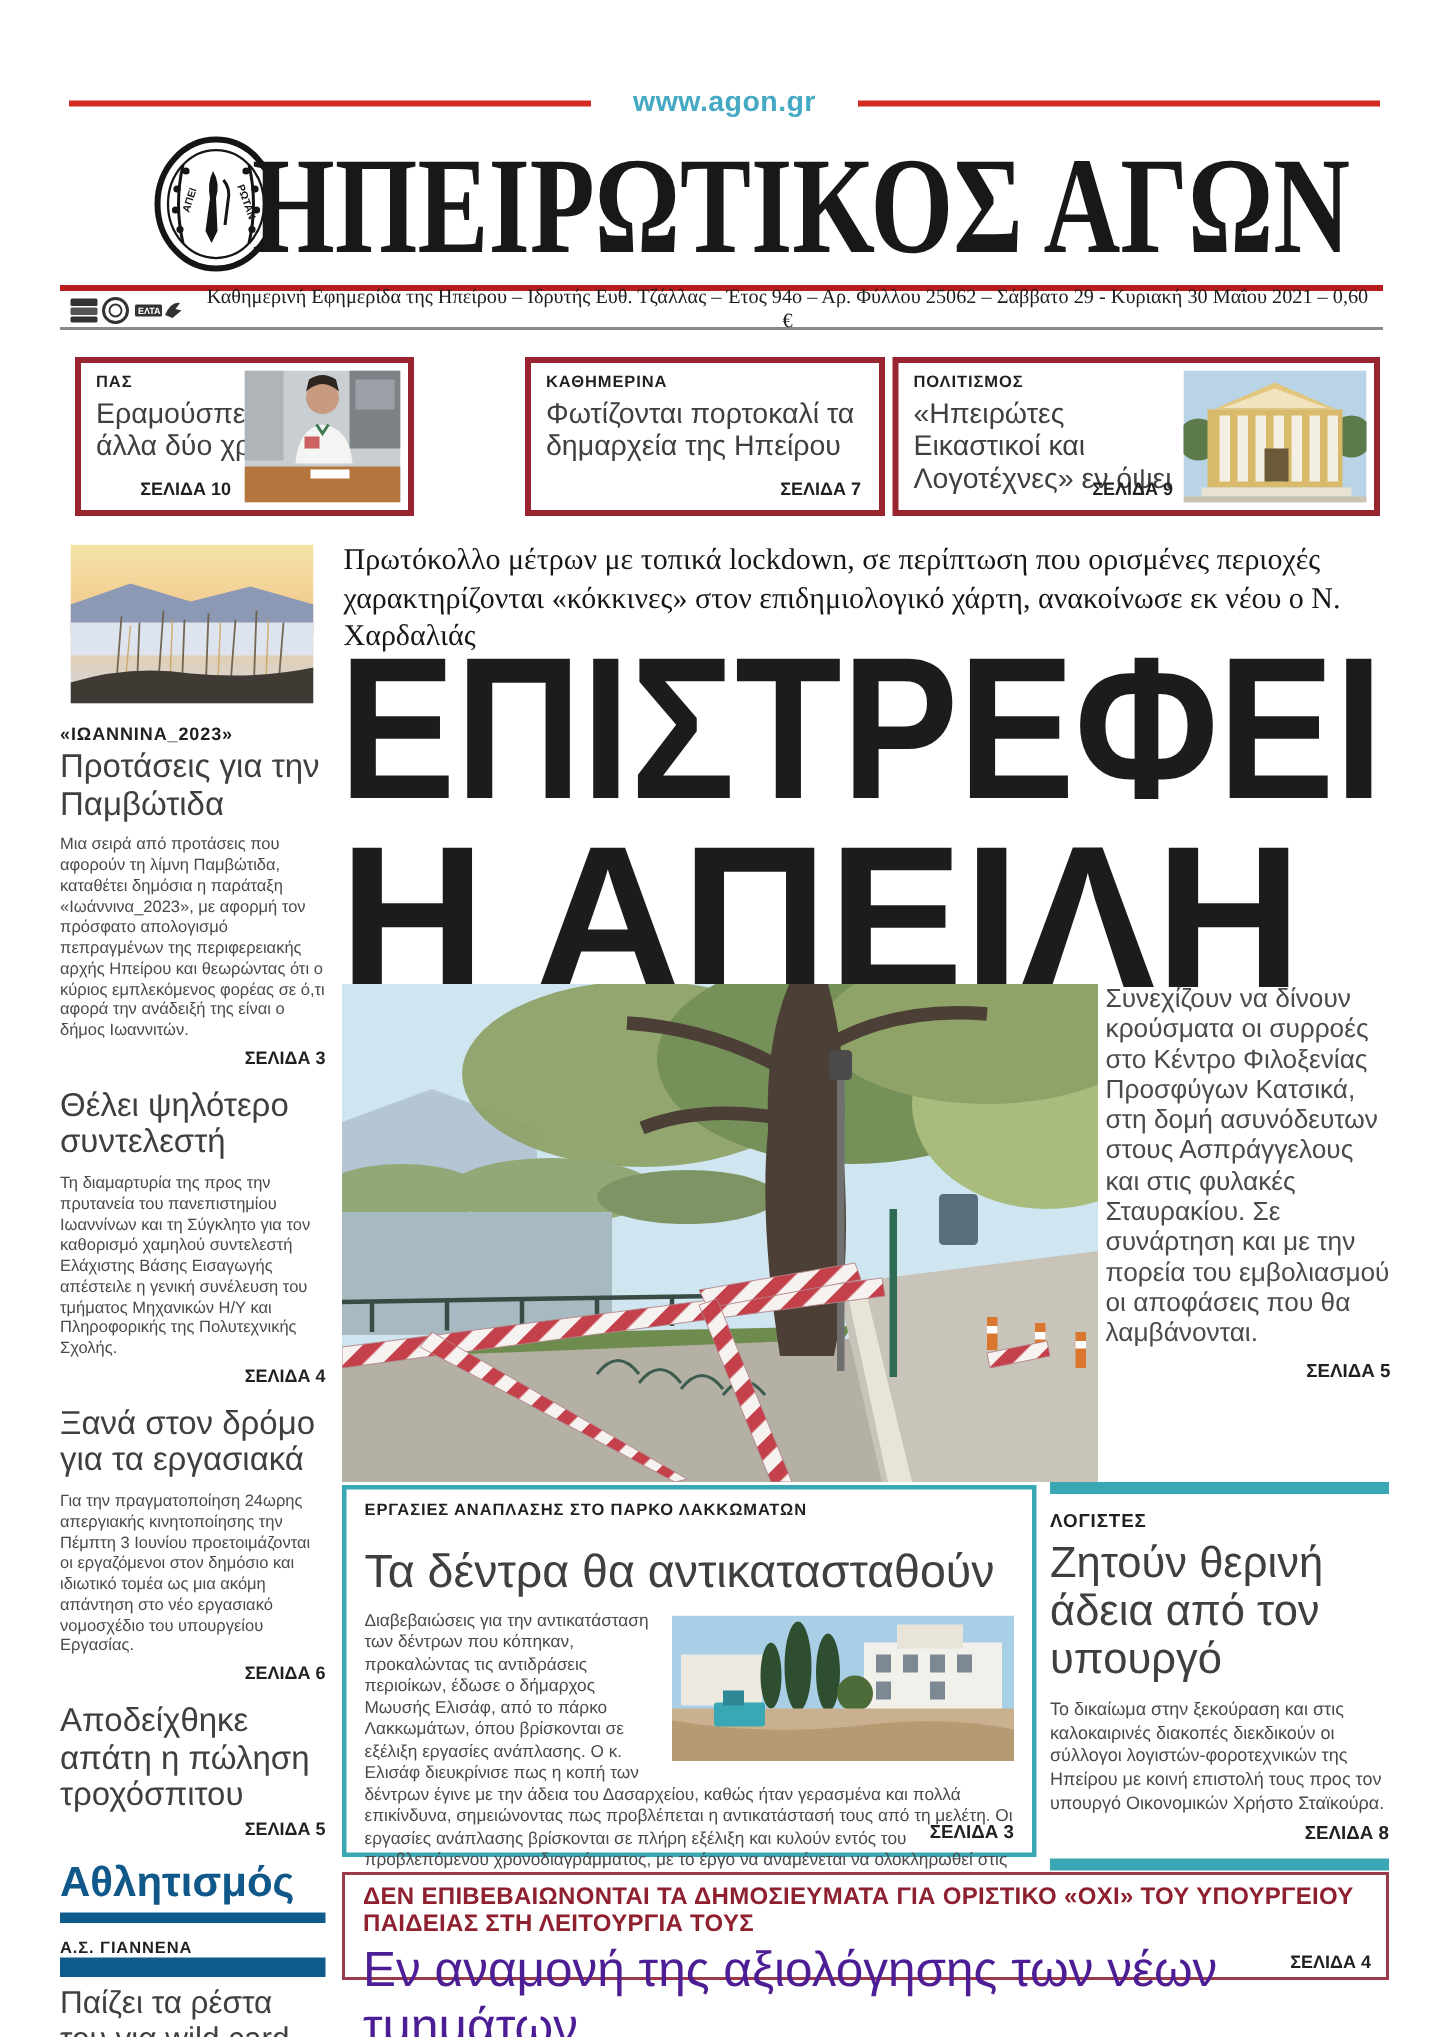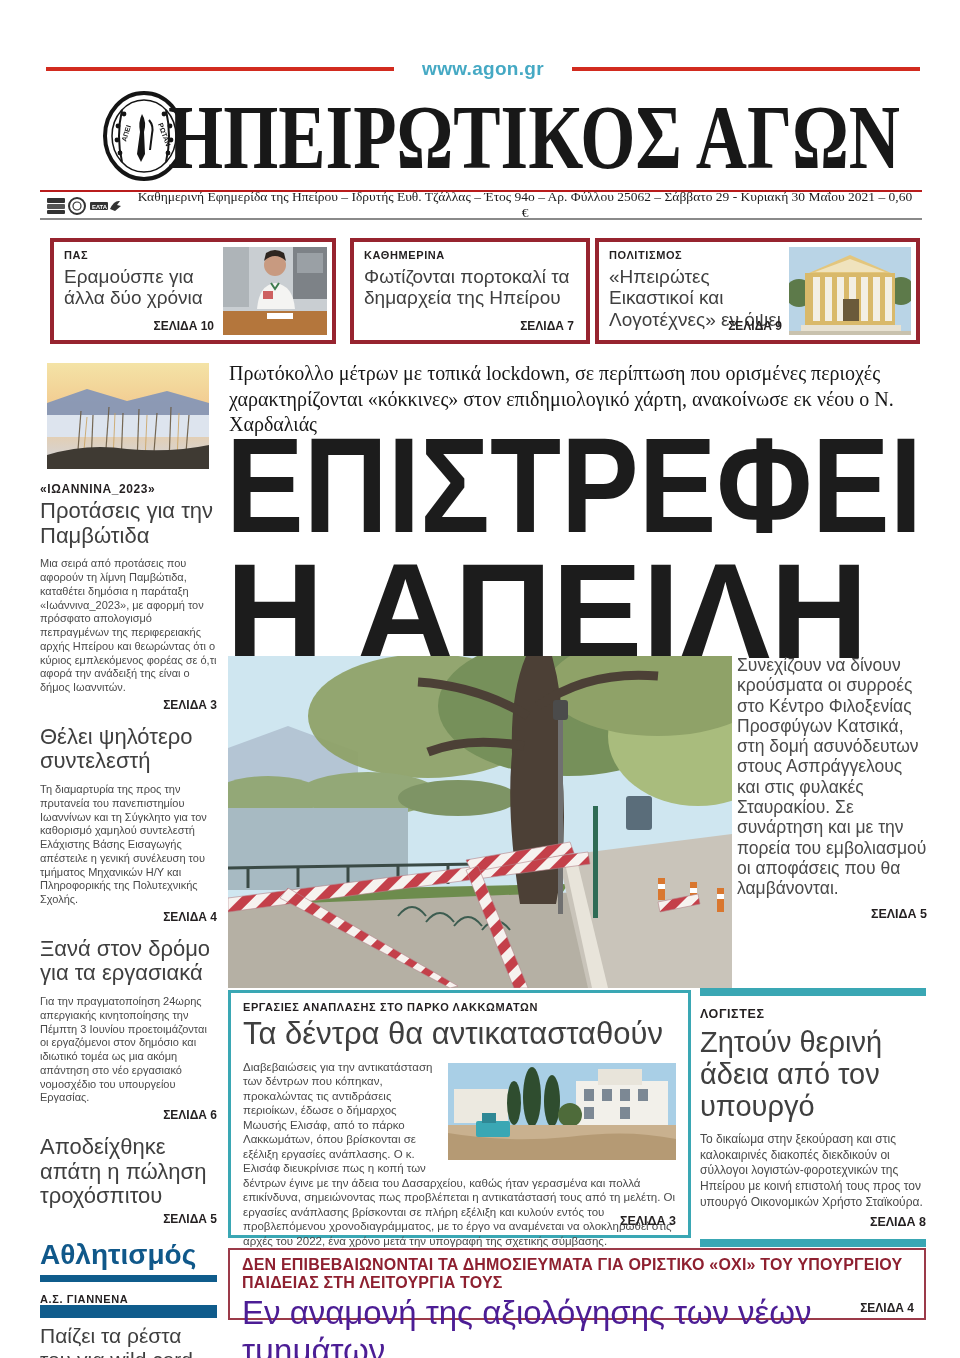--- a/index.html
+++ b/index.html
@@ -13,26 +13,26 @@
   .topbar { position:absolute; top:58px; left:46px; right:40px; display:flex; align-items:center; gap:28px; }
   .redline { flex:1; height:4px; background:#d22b1f; }
   .site-url { color:#45a9c4; font-weight:bold; font-size:19px; letter-spacing:.3px; }
   
   .masthead { position:absolute; top:86px; left:40px; right:38px; height:104px; }
   .emblem { position:absolute; left:62px; top:4px; }
   .mast-svg { position:absolute; left:126px; top:2px; }
   .mast-text { font-family:"Liberation Serif", serif; font-weight:bold; fill:#181818; }
   
   .dateline { position:absolute; top:190px; left:40px; right:38px; height:30px;
-    border-top:2px solid #b91c1c; border-bottom:2px solid #8a8a8a;
+    border-top:4px solid #b91c1c; border-bottom:2px solid #8a8a8a;
     display:flex; align-items:center; gap:10px; padding:0 6px; }
   .dateline-text { flex:1; text-align:center; font-family:"Liberation Serif", serif; font-size:13.5px; color:#1d1d1d; }
   
   .teaser { position:absolute; top:238px; height:106px; border:4px solid #97242f; background:#fff; padding:7px 10px; }
-  .t1 { left:50px; width:286px; } .t2 { left:350px; width:240px; } .t3 { left:595px; width:325px; }
+  .t1 { left:50px; width:226px; } .t2 { left:350px; width:240px; } .t3 { left:595px; width:325px; }
   .kicker { font-size:11px; font-weight:bold; color:#231f20; letter-spacing:.6px; }
   .teaser .title { font-size:19px; line-height:1.12; color:#3f3f3f; margin-top:5px; }
   .t1 .title { width:160px; } .t3 .title { width:188px; }
   .pageref { font-size:12px; font-weight:bold; color:#231f20; }
   .teaser .pageref { position:absolute; bottom:7px; right:12px; }
   .t1 .pageref { right:118px; } .t3 .pageref { right:134px; }
   .tphoto { position:absolute; top:5px; right:5px; }
   
   .leftcol { position:absolute; left:40px; top:363px; width:177px; }
   .leftcol .lphoto { display:block; margin-left:7px; }
@@ -50,21 +50,21 @@
     font-family:"Liberation Serif", serif; font-size:20px; line-height:1.28; color:#171717; }
   .mega { position:absolute; left:226px; top:414px; }
   .mega text { font-family:"Liberation Sans", sans-serif; font-weight:bold; fill:#1c1c1c; }
   .main-photo { position:absolute; left:228px; top:656px; }
   .sidecol { position:absolute; left:737px; top:655px; width:190px; }
   .sidetext { font-size:17.5px; line-height:1.16; color:#4a4a4a; }
   .sidepage { text-align:right; font-size:12.5px; font-weight:bold; color:#231f20; margin-top:8px; }
   
   .parkbox { position:absolute; left:228px; top:990px; width:463px; height:248px;
     border:3px solid #3aa7b4; background:#fff; padding:8px 12px 6px; }
-  .parkbox .title { font-size:31px; color:#3f3f3f; margin-top:3px; }
+  .parkbox .title { font-size:31px; color:#3f3f3f; margin-top:17px; }
   .parkbox .body { font-size:11.5px; line-height:1.26; color:#4a4a4a; margin-top:8px; }
   .parkbox .pphoto { float:right; margin:3px 0 6px 10px; }
   .parkbox .pageref { position:absolute; right:12px; bottom:7px; font-size:12.5px; }
   
   .acct { position:absolute; left:700px; top:988px; width:226px; }
   .tealbar { height:8px; background:#3aa7b4; }
   .acct .kicker { font-size:12.5px; margin-top:11px; display:block; }
   .acct .title { font-size:29px; line-height:1.1; color:#3f3f3f; margin-top:6px; }
   .acct .body { font-size:12px; line-height:1.32; color:#4a4a4a; margin-top:9px; }
   .acct .pageref { display:block; text-align:right; margin:4px 0 10px; font-size:12.5px; }

